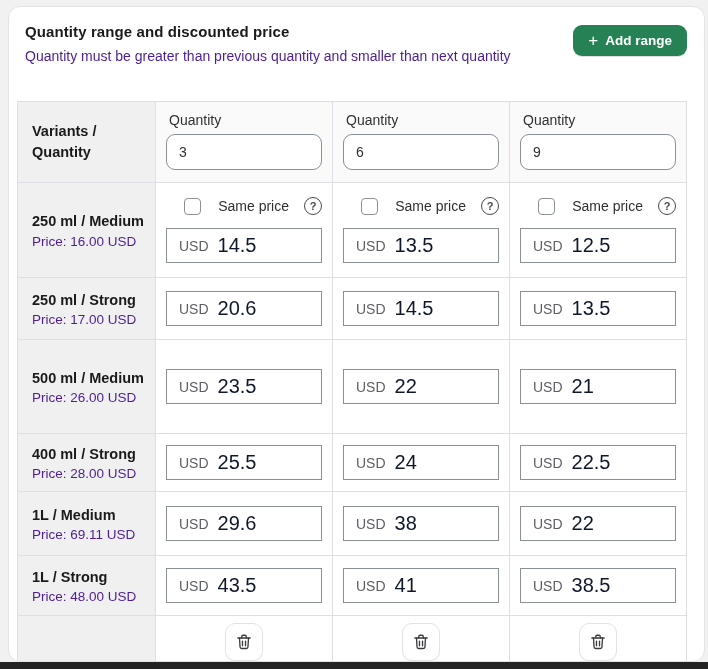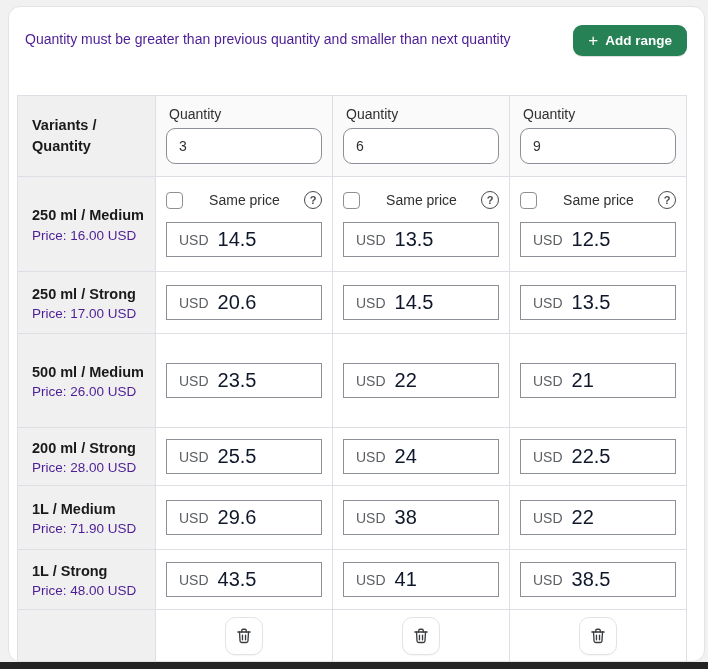--- a/index.html
+++ b/index.html
@@ -52,21 +52,21 @@
     font-weight: 700;
     cursor: pointer;
     box-shadow: 0 1px 0 rgba(0,0,0,0.12);
   }
   .add-range-btn .plus { font-size: 17px; font-weight: 400; line-height: 1; margin-top: -1px; }
 
   table.pricing {
     border-collapse: collapse;
     table-layout: fixed;
     width: 669px;
-    margin: 10px 0 0 8px;
+    margin: 16px 0 0 8px;
   }
   .pricing th, .pricing td {
     border: 1px solid #dcdfe3;
     vertical-align: middle;
     padding: 0;
   }
   
   tr.h-head  > * { height: 74px; }
   tr.h-r0    > * { height: 95px; }
   tr.h-r1    > * { height: 62px; }
@@ -133,22 +133,22 @@
     display: flex;
     flex-direction: column;
     justify-content: center;
     gap: 13px;
     height: 100%;
     padding: 6px 0;
   }
   .same-price {
     display: flex;
     align-items: center;
-    justify-content: space-between;
-    gap: 9px;
+    justify-content: flex-end;
+    gap: 15px;
   }
   .cb {
     width: 17px; height: 17px;
     border: 1.5px solid #8c9196;
     border-radius: 4px;
     background: #ffffff;
     display: inline-block;
     cursor: pointer;
   }
   .sp-label {
@@ -204,20 +204,21 @@
     left: 0; bottom: 0;
     width: 708px; height: 7px;
     background: #232323;
   }
 </style>
 </head>
 <body>
 
 <div class="card">
   <div class="card-header">
+    <div class="title">Quantity range and discounted price</div>
     <div class="subtitle">Quantity must be greater than previous quantity and smaller than next quantity</div>
     <button class="add-range-btn">
       <span class="plus">+</span>
       <span>Add range</span>
     </button>
   </div>
 
   <table class="pricing">
     <colgroup>
       <col style="width:138px">
@@ -346,21 +347,21 @@
           <div class="price-input">
             <span class="cur">USD</span>
             <span class="val">21</span>
           </div>
         </div>
       </td>
     </tr>
 
     <tr class="h-r3">
       <td class="variant-cell">
-        <div class="vname">200 ml / Strong</div>
+        <div class="vname">400 ml / Strong</div>
         <div class="vprice">Price: 28.00 USD</div>
       </td>
       <td class="price-cell">
         <div class="cell-stack">
           <div class="price-input">
             <span class="cur">USD</span>
             <span class="val">25.5</span>
           </div>
         </div>
       </td>
@@ -378,21 +379,21 @@
             <span class="cur">USD</span>
             <span class="val">22.5</span>
           </div>
         </div>
       </td>
     </tr>
 
     <tr class="h-r4">
       <td class="variant-cell">
         <div class="vname">1L / Medium</div>
-        <div class="vprice">Price: 71.90 USD</div>
+        <div class="vprice">Price: 69.11 USD</div>
       </td>
       <td class="price-cell">
         <div class="cell-stack">
           <div class="price-input">
             <span class="cur">USD</span>
             <span class="val">29.6</span>
           </div>
         </div>
       </td>
       <td class="price-cell">

